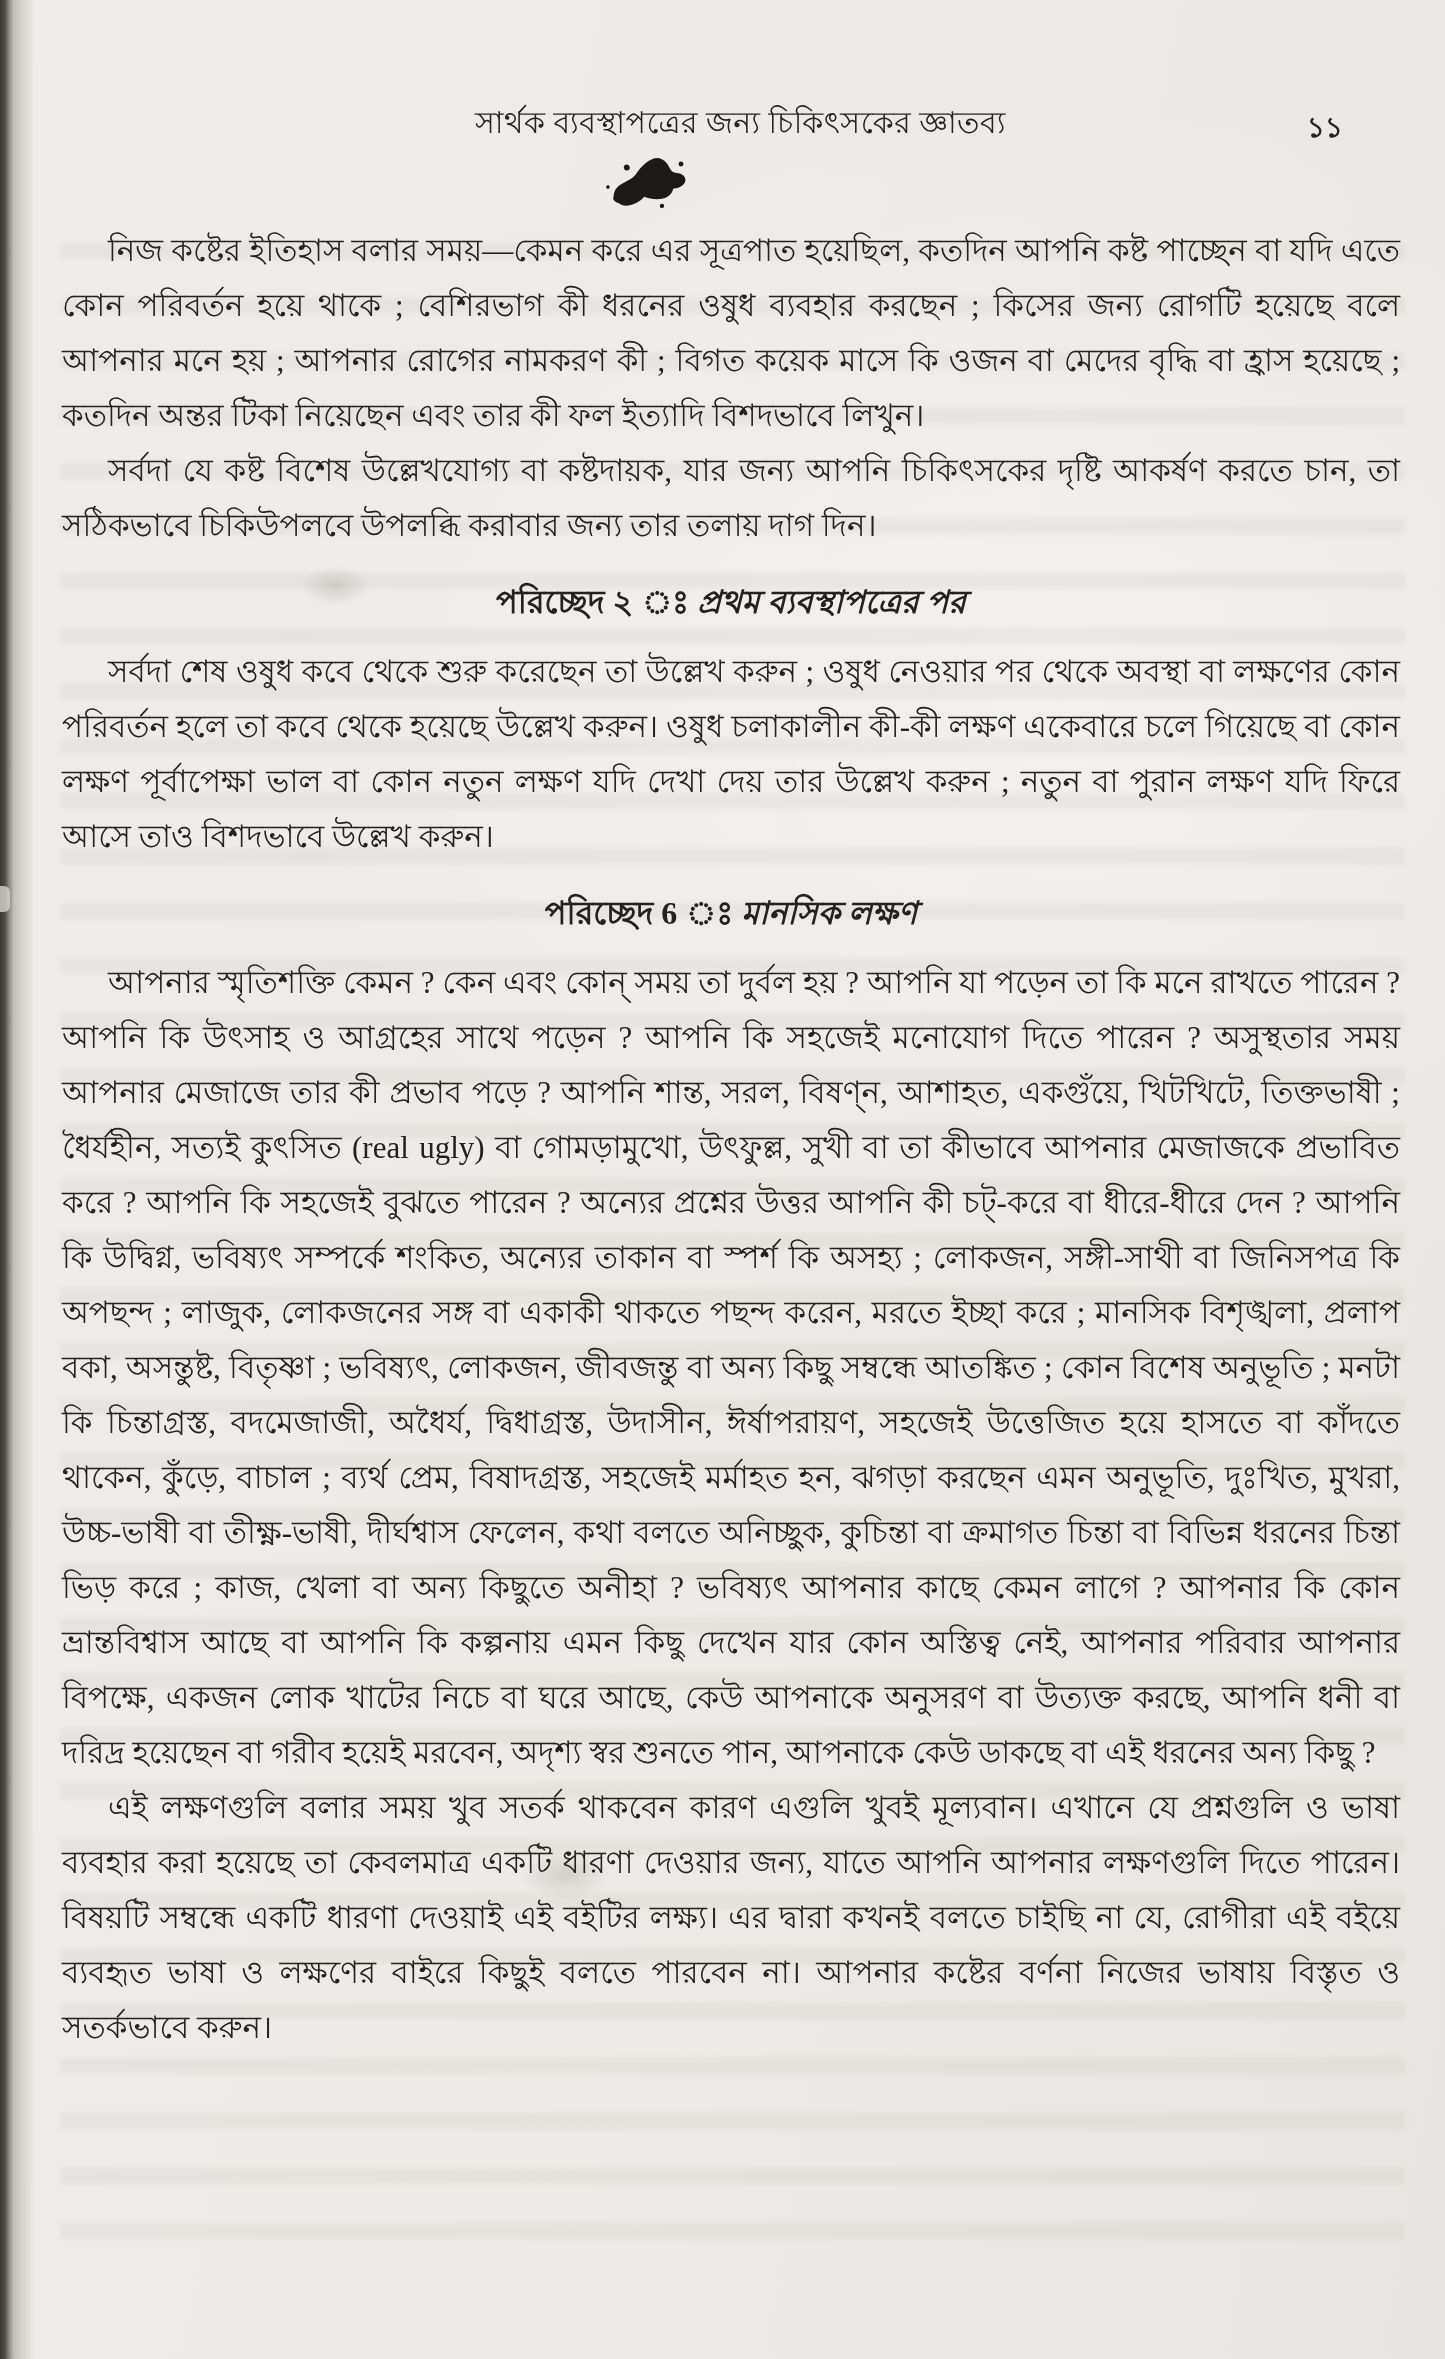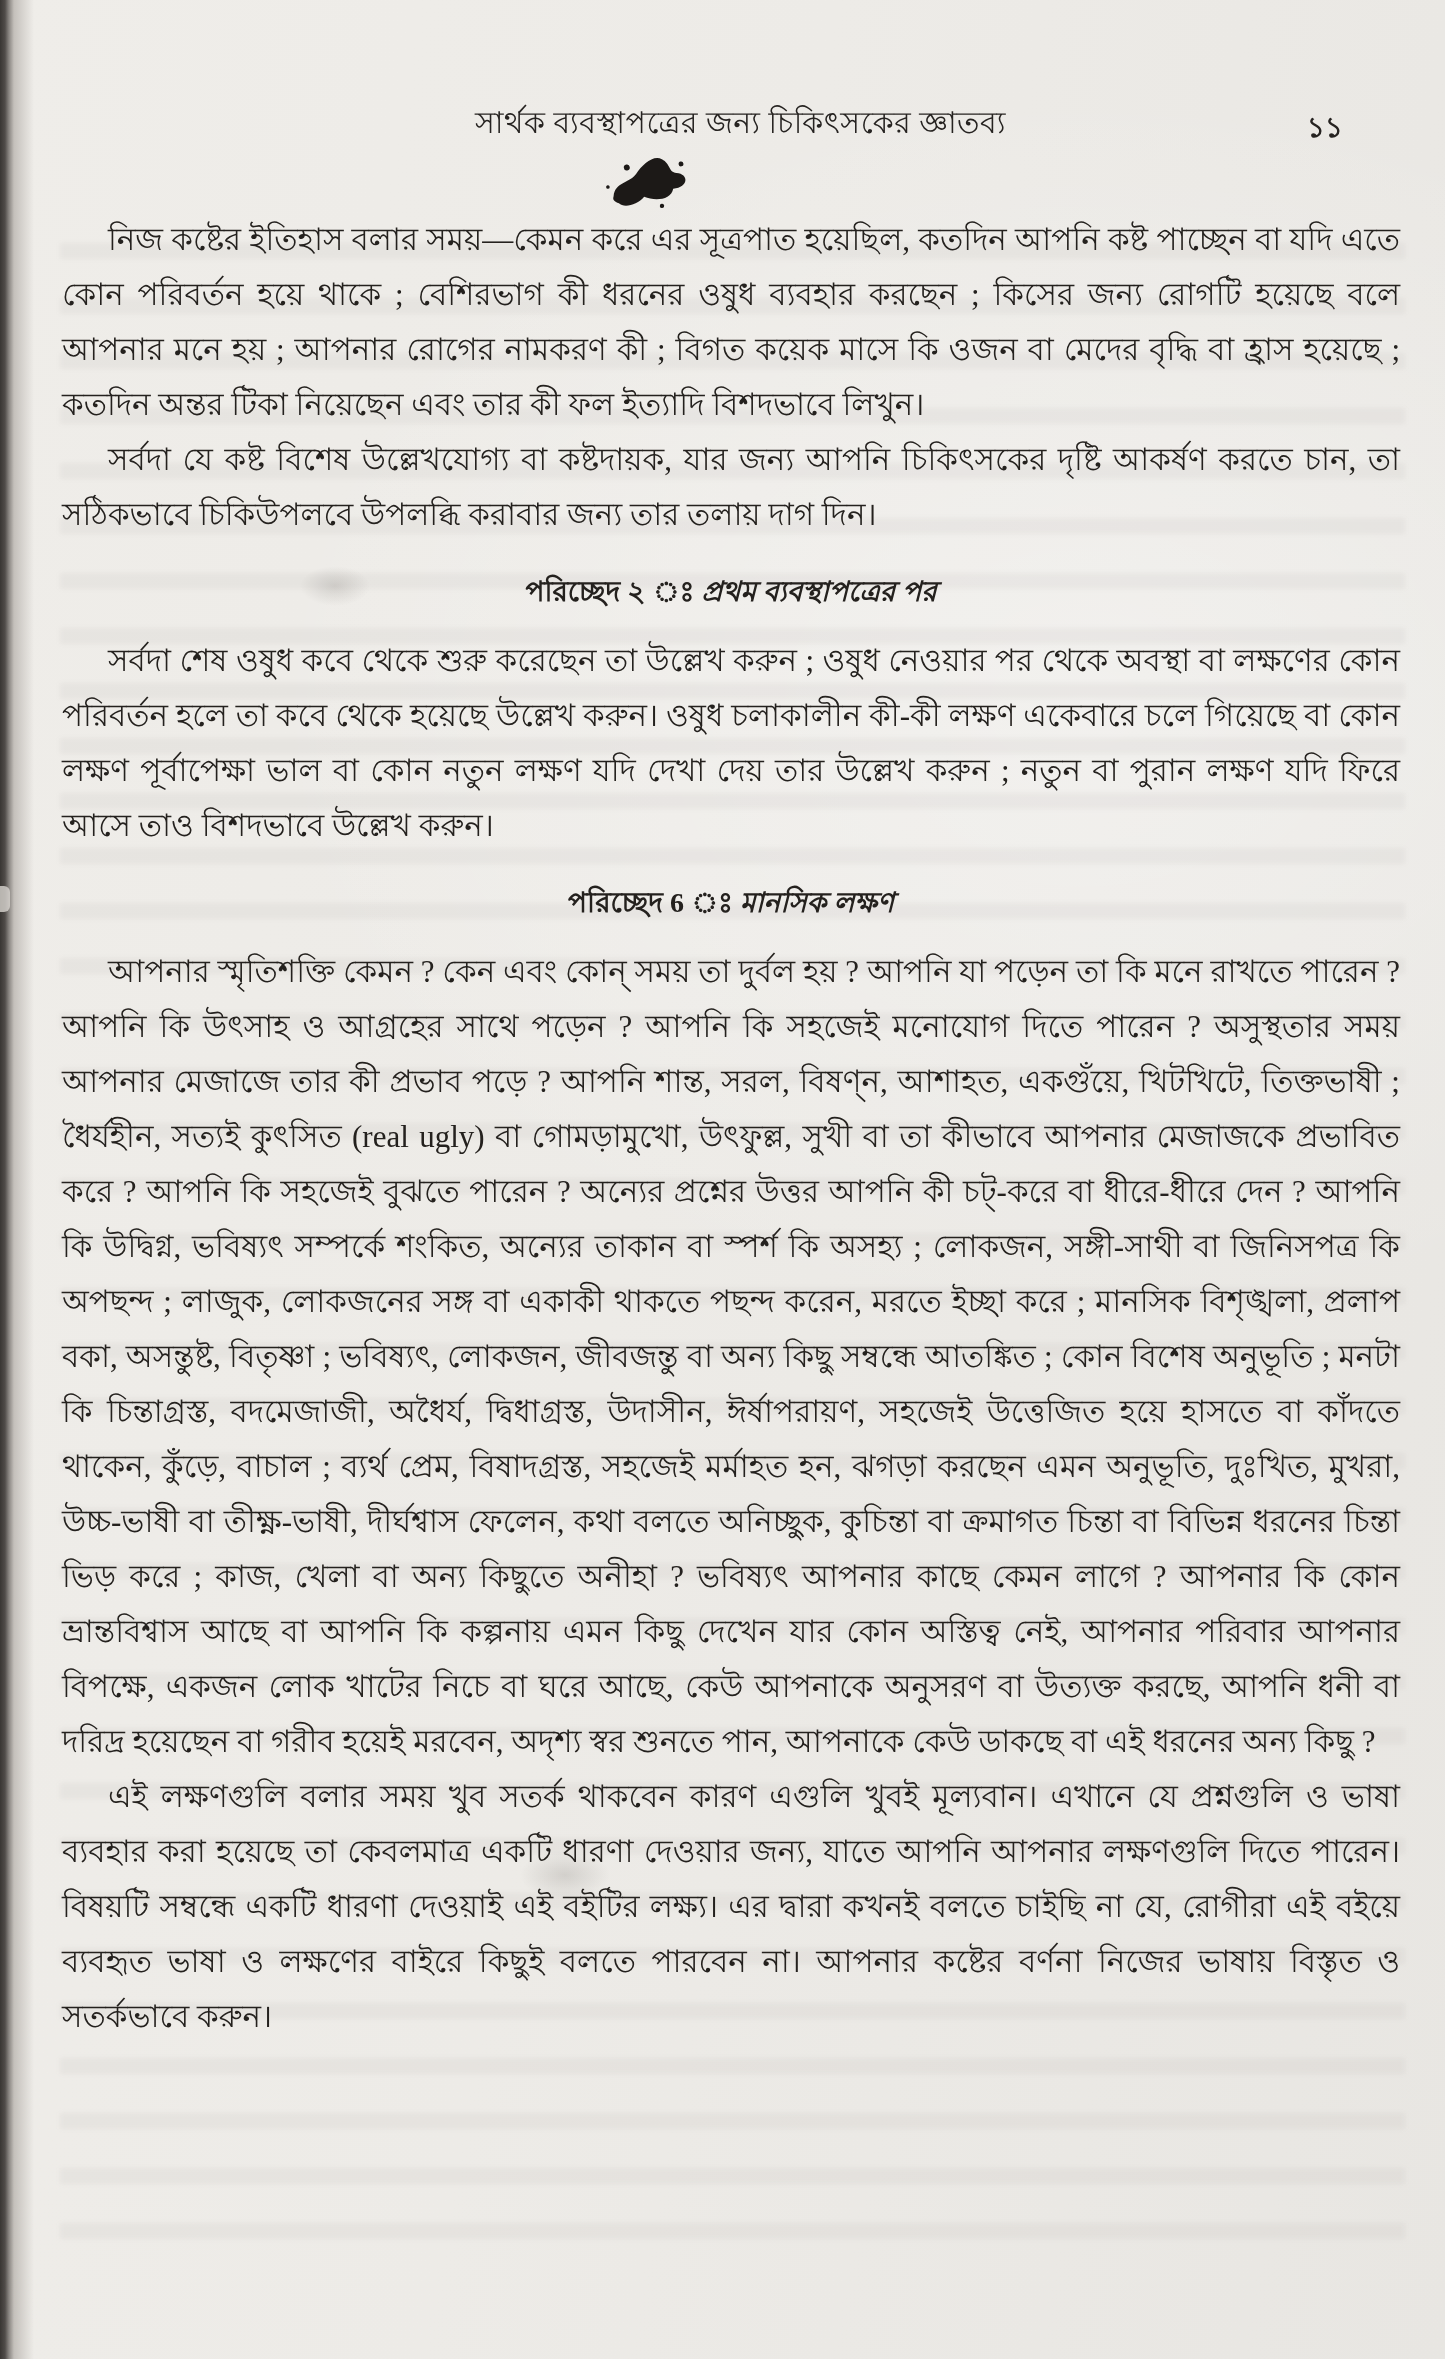--- a/index.html
+++ b/index.html
@@ -54,28 +54,28 @@
     font-size:30px;line-height:46px;letter-spacing:.5px;
     color:#262321;
     padding-left:36px;
   }
   .rh-page{
     position:absolute;right:102px;top:6px;
     font-size:28px;font-weight:bold;color:#262321;
   }
 
   .body-text{
-    position:absolute;top:212px;left:62px;width:1338px;
+    position:absolute;top:223px;left:62px;width:1338px;
     font-size:31px;line-height:55px;
     text-align:justify;
     color:#24211e;
   }
   .body-text p{margin:0;text-indent:46px;}
   .section-heading{
-    text-align:center;font-weight:bold;font-size:28px;
+    text-align:center;font-weight:bold;font-size:32px;
     margin:22px 0 14px 0;
   }
   .section-heading .sh-title{font-style:italic;}
 
   
   .ink-blot{
     position:absolute;left:600px;top:146px;
     transform:rotate(-10deg);
     pointer-events:none;
   }

